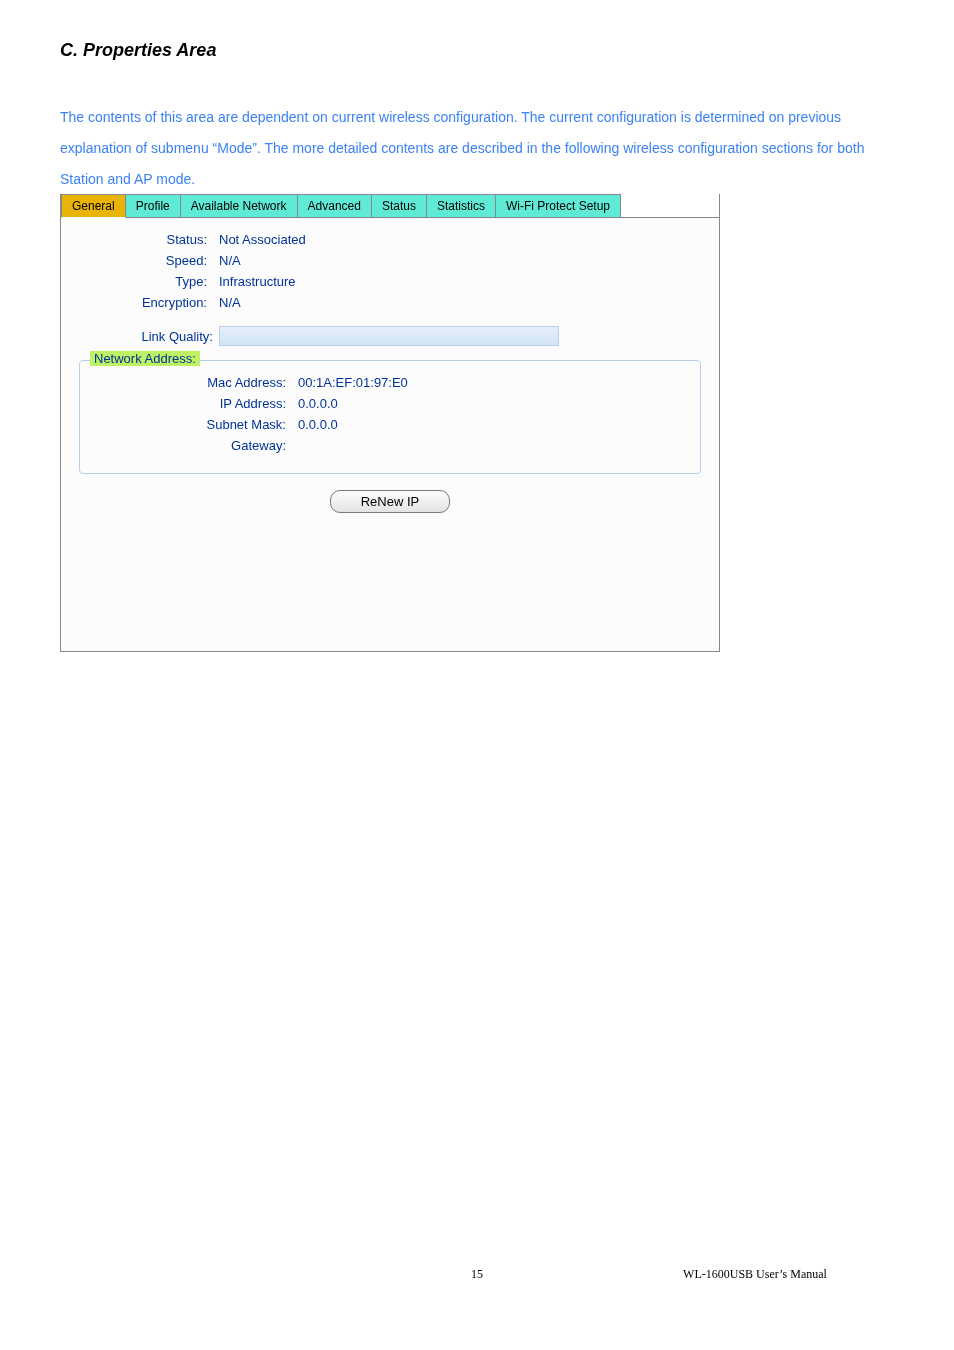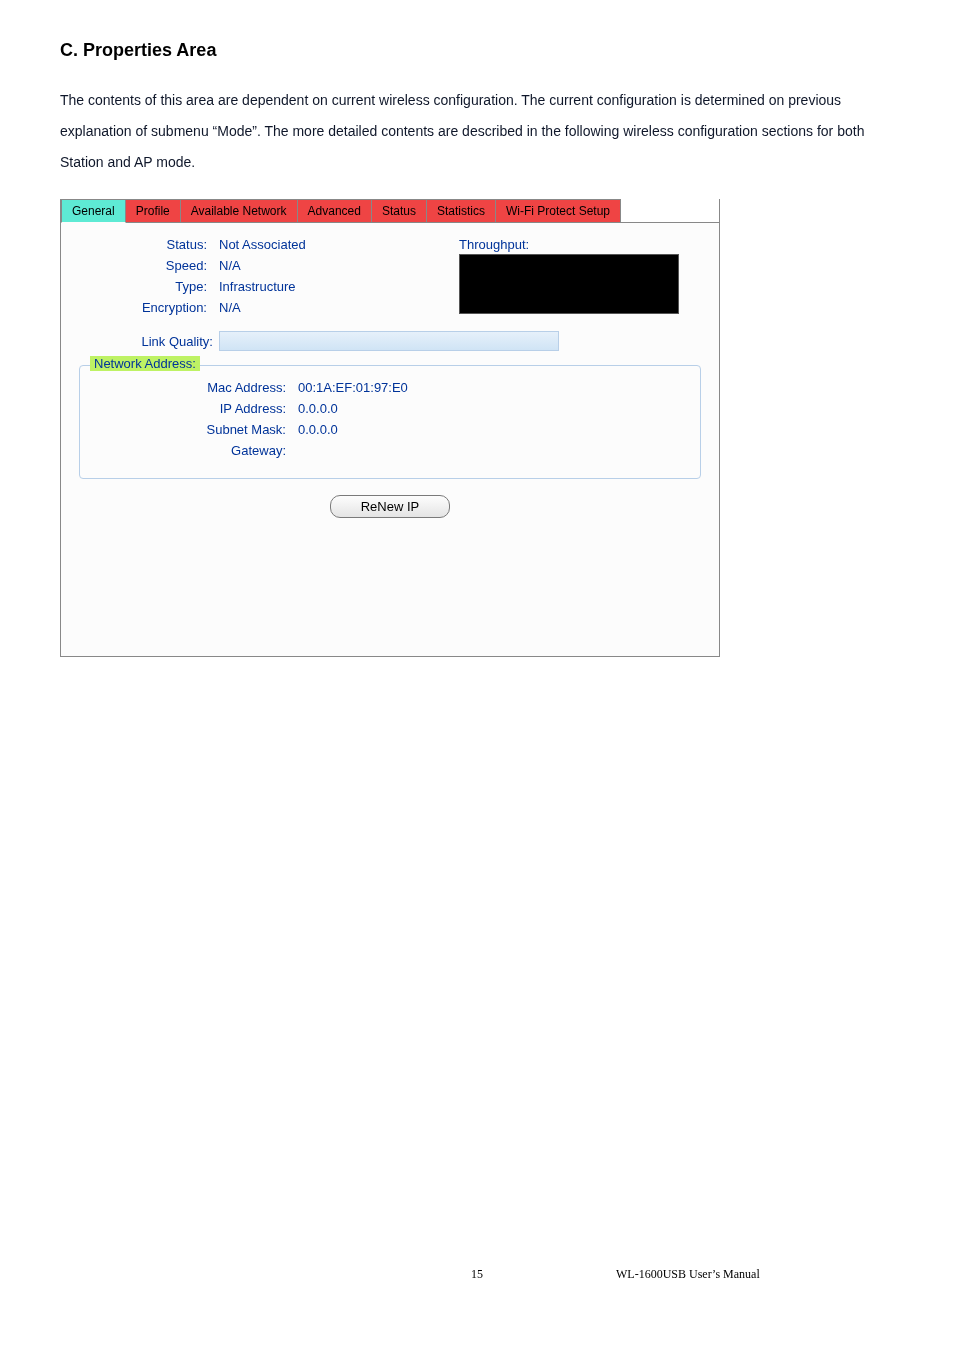--- a/index.html
+++ b/index.html
@@ -11,53 +11,53 @@
     width: 954px;
   }
   .page {
     padding: 40px 60px 60px 60px;
     min-height: 1300px;
     position: relative;
   }
   .heading {
     font-size: 18px;
     font-weight: bold;
-    margin-bottom: 24px;
+    margin-bottom: 41px;
+    font-style: italic;
   }
   .paragraph {
     font-size: 14px;
     line-height: 2.2;
-    margin-bottom: 22px;
-    color: #0f172a;
+    color: #3b82f6;
   }
   .panel {
     width: 660px;
     border: 1px solid #888;
     border-top: none;
     background: #fcfcfc;
     font-family: Tahoma, sans-serif;
     font-size: 13px;
   }
   .tabs {
     display: flex;
     align-items: flex-end;
     background: #fff;
     border-bottom: 1px solid #888;
   }
   .tab {
     padding: 4px 10px 4px 10px;
     border: 1px solid #888;
     border-bottom: none;
-    background: #ef4444;
+    background: #5eead4;
     font-size: 12px;
     position: relative;
     margin-right: -1px;
   }
   .tab.active {
-    background: #5eead4;
+    background: #eab308;
     border-bottom: 1px solid #fcfcfc;
     margin-bottom: -1px;
     z-index: 2;
   }
   .panel-body {
     padding: 14px 18px 18px 18px;
   }
   .top-row {
     display: flex;
   }
@@ -153,21 +153,21 @@
     padding: 0 60px;
     font-size: 12px;
     font-family: "Times New Roman", serif;
   }
   .footer .pagenum {
     flex: 1;
     text-align: center;
   }
   .footer .manual {
     flex: 1;
-    text-align: left;
+    text-align: center;
   }
   .footer .spacer {
     flex: 1;
   }
 </style>
 </head>
 <body>
 
 <div class="page">
   <div class="heading">C. Properties Area</div>
@@ -197,24 +197,20 @@
           </div>
           <div class="kv">
             <div class="k">Type:</div>
             <div class="v">Infrastructure</div>
           </div>
           <div class="kv">
             <div class="k">Encryption:</div>
             <div class="v">N/A</div>
           </div>
         </div>
-        <div class="throughput-col">
-          <div class="throughput-label">Throughput:</div>
-          <div class="throughput-box"></div>
-        </div>
       </div>
 
       <div class="bar-row">
         <div class="k">Link Quality:</div>
         <div class="bar"></div>
       </div>
 
       <div class="fieldset">
         <div class="fieldset-legend">Network Address:</div>
         <div class="kv">

